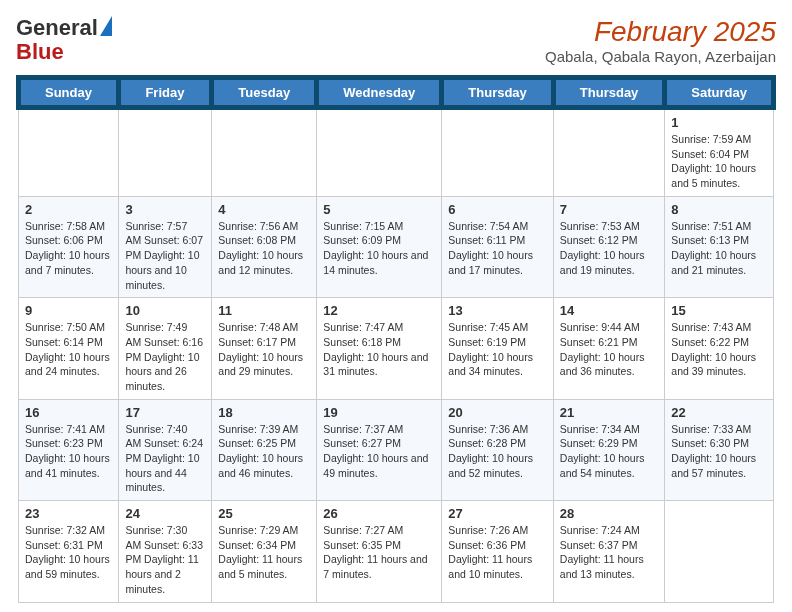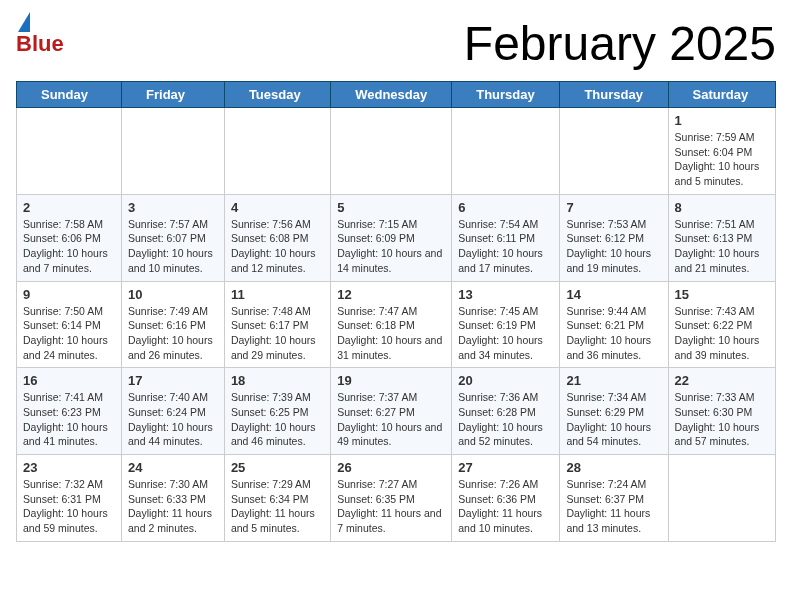--- a/index.html
+++ b/index.html
@@ -32,40 +32,41 @@
       height: 0;
       border-left: 12px solid transparent;
       border-bottom: 20px solid #1a6fbe;
       margin-left: 2px;
       margin-top: -4px;
     }
     .title-block {
       text-align: right;
     }
     .month-title {
-      font-size: 48px;
+      font-size: 28px;
       font-weight: normal;
-      color: #000000;
+      color: #c2410c;
+      font-style: italic;
     }
     .location {
       font-size: 15px;
       color: #555;
     }
     .calendar {
       width: 100%;
       border-collapse: collapse;
       border: 1px solid #ccc;
     }
     .calendar th {
       background-color: #3a7ebf;
       color: #fff;
       text-align: left;
       padding: 5px 24px;
       font-size: 13px;
-      border: 1px solid #0c4a6e;
+      border: 5px solid #0c4a6e;
     }
     .calendar td {
       vertical-align: top;
       padding: 5px 6px;
       border: 1px solid #ccc;
       width: calc(100% / 7);
       min-height: 80px;
       font-size: 11px;
       color: #333;
       background: #fff;
@@ -88,27 +89,29 @@
       background: #fff !important;
     }
   </style>
 </head>
 <body>
 
 <div class="header">
   <div class="logo">
     <div style="display:flex;flex-direction:column;align-items:flex-start;">
       <div style="display:flex;align-items:center;">
+        <span class="logo-text logo-general">General</span>
         <div class="logo-triangle"></div>
       </div>
       <span class="logo-text logo-blue">Blue</span>
     </div>
   </div>
   <div class="title-block">
     <div class="month-title">February 2025</div>
+    <div class="location">Qabala, Qabala Rayon, Azerbaijan</div>
   </div>
 </div>
 
 <table class="calendar">
   <thead>
     <tr>
     <th>Sunday</th>
         <th>Friday</th>
         <th>Tuesday</th>
         <th>Wednesday</th>

